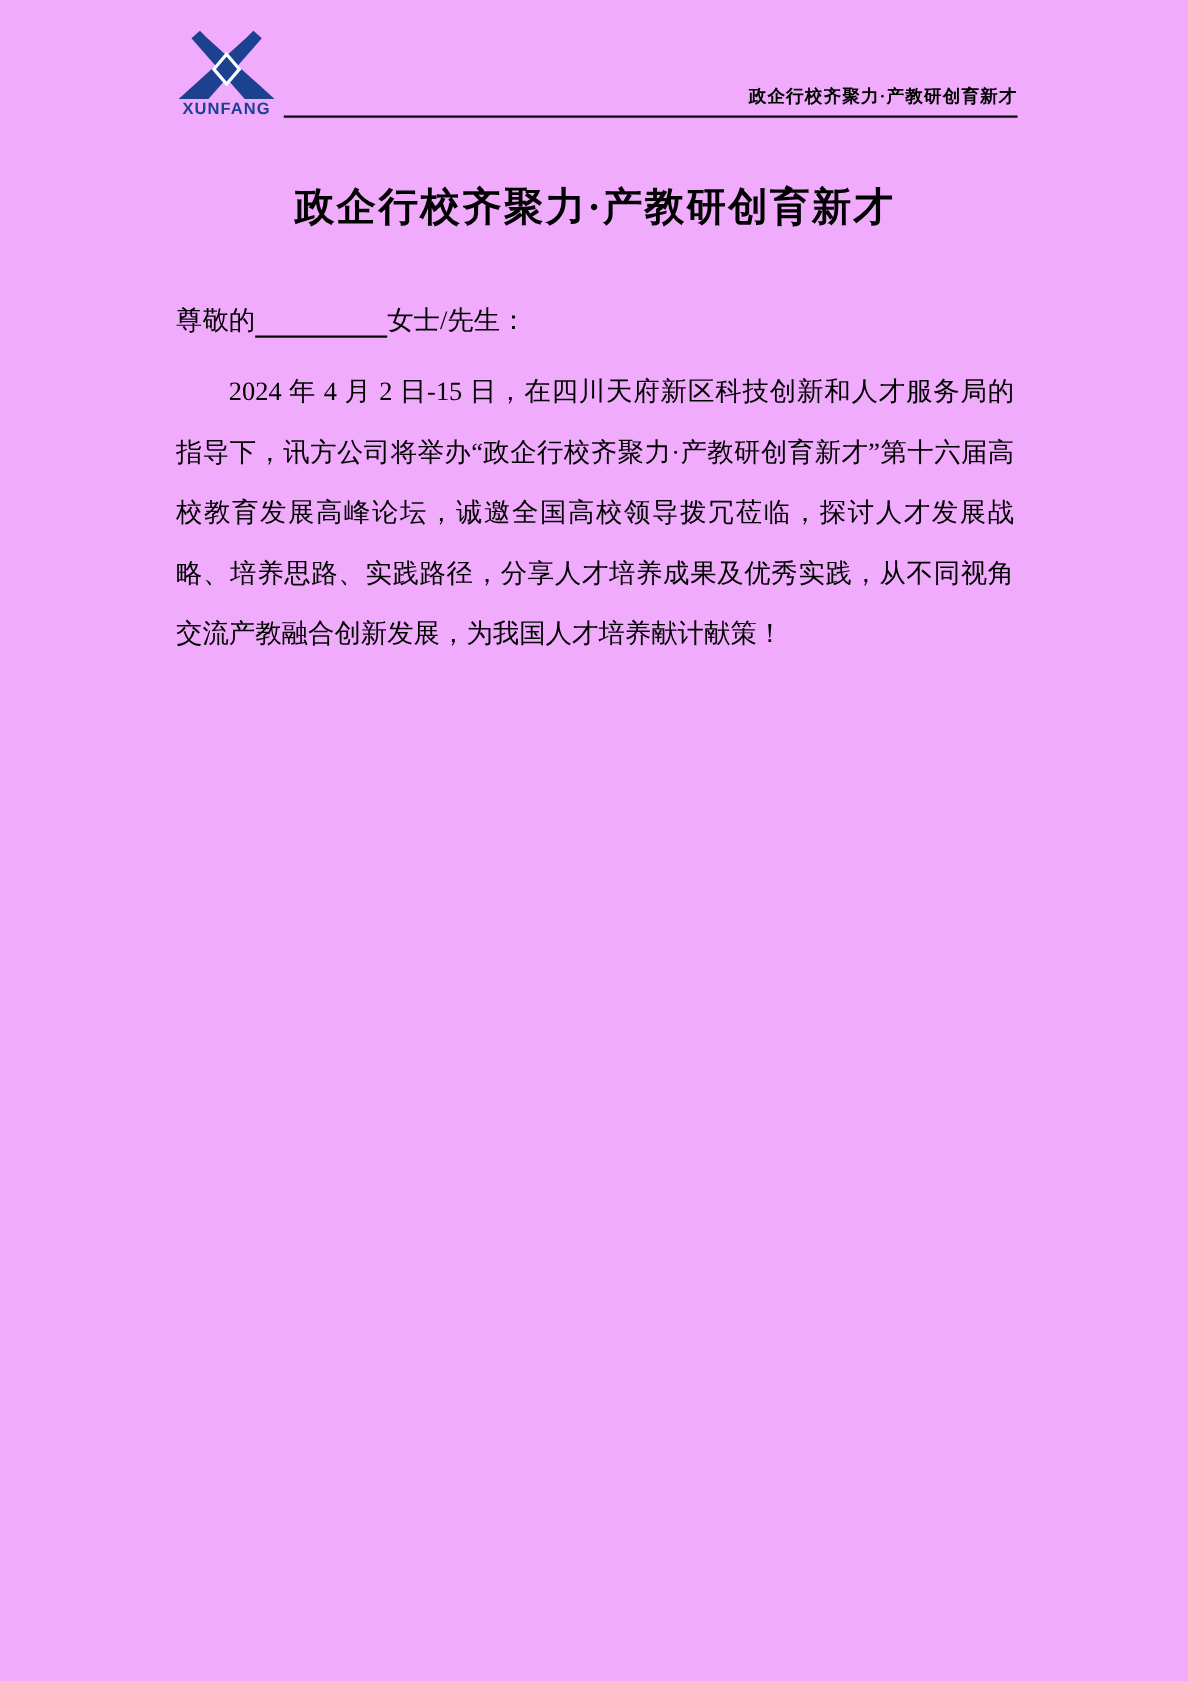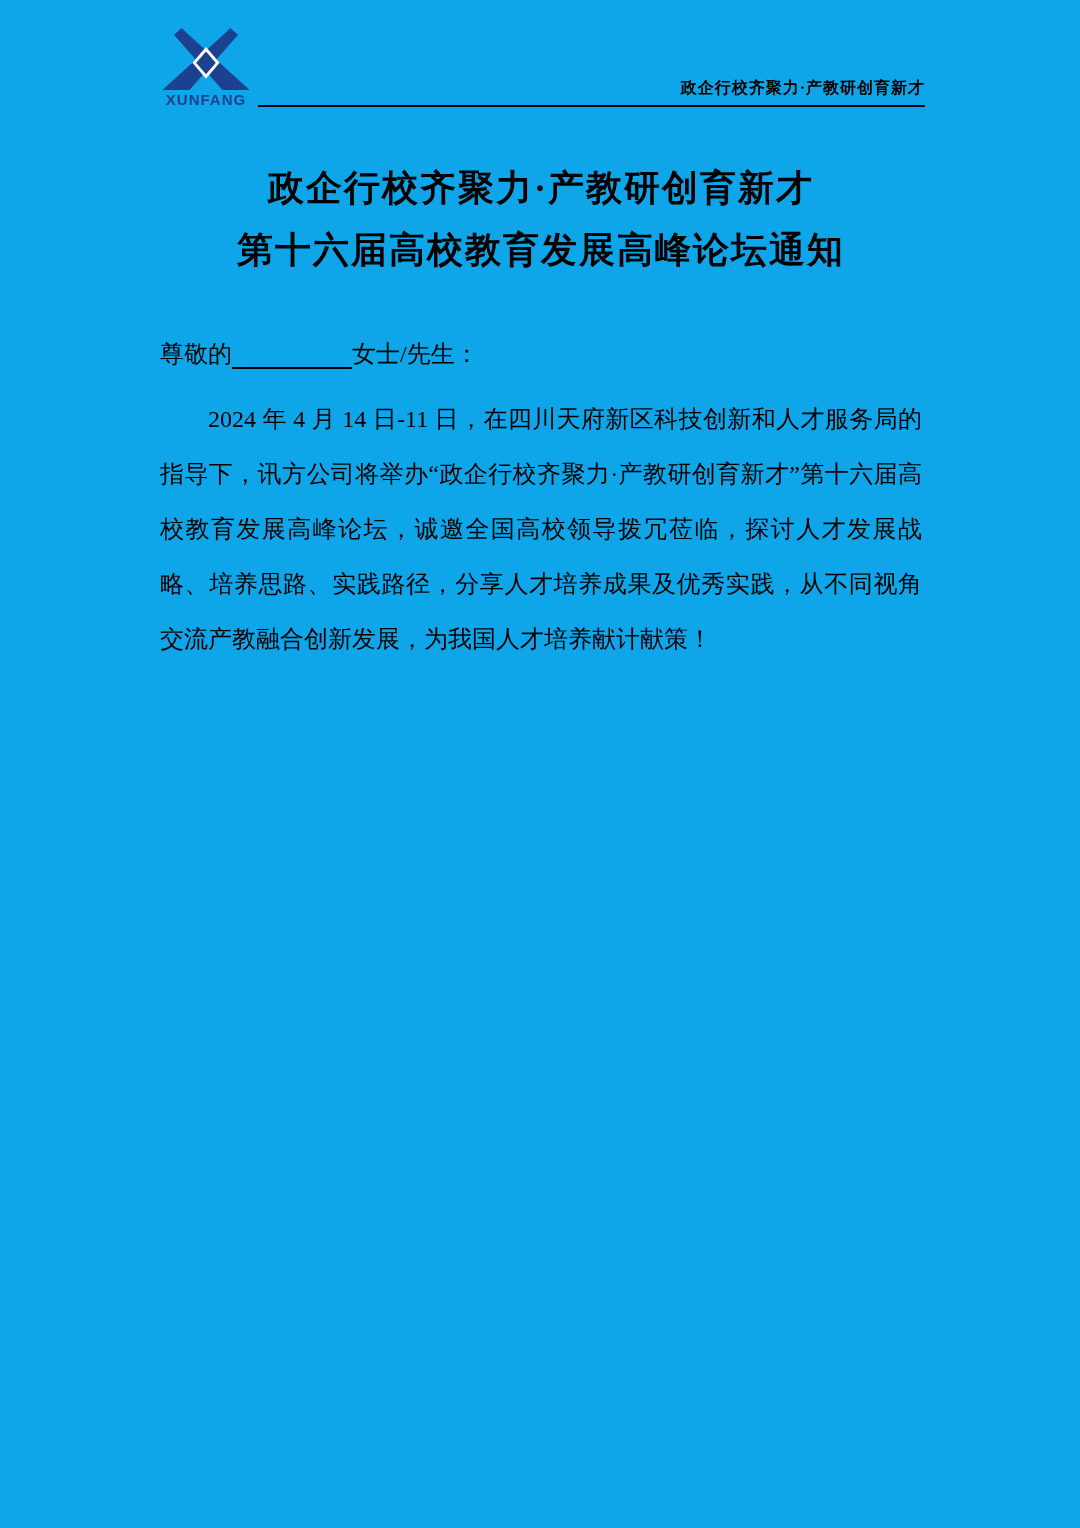--- a/index.html
+++ b/index.html
@@ -5,21 +5,21 @@
   html, body { margin: 0; padding: 0; background: #ffffff; }
   body {
     font-family: "Liberation Serif", serif;
     color: #000000;
     -webkit-font-smoothing: antialiased;
   }
   .page {
     position: relative;
     width: 1080px;
     height: 1528px;
-    background: #0ea5e9;
+    background: #f0abfc;
     overflow: hidden;
   }
 
   
   .hdr {
     display: flex;
     align-items: flex-end;
     padding: 26px 155px 0 158px;
   }
   .logo {
@@ -110,25 +110,24 @@
     </div>
     <div class="hdr-right">
       <span class="slogan">政企行校齐聚力·产教研创育新才</span>
     </div>
   </header>
 
   <main class="content">
 
     <h1 class="title">
       <span class="tl">政企行校齐聚力·产教研创育新才</span>
-      <span class="tl">第十六届高校教育发展高峰论坛通知</span>
     </h1>
 
     <p class="salutation"><span>尊敬的</span><span class="blank">__________</span><span>女士/先生：</span></p>
 
 
 
-    <p class="para">2024 年 4 月 14 日-11 日，在四川天府新区科技创新和人才服务局的指导下，讯方公司将举办“政企行校齐聚力·产教研创育新才”第十六届高校教育发展高峰论坛，诚邀全国高校领导拨冗莅临，探讨人才发展战略、培养思路、实践路径，分享人才培养成果及优秀实践，从不同视角交流产教融合创新发展，为我国人才培养献计献策！</p>
+    <p class="para">2024 年 4 月 2 日-15 日，在四川天府新区科技创新和人才服务局的指导下，讯方公司将举办“政企行校齐聚力·产教研创育新才”第十六届高校教育发展高峰论坛，诚邀全国高校领导拨冗莅临，探讨人才发展战略、培养思路、实践路径，分享人才培养成果及优秀实践，从不同视角交流产教融合创新发展，为我国人才培养献计献策！</p>
 
 
   </main>
 
 </div>
 
 </body></html>

